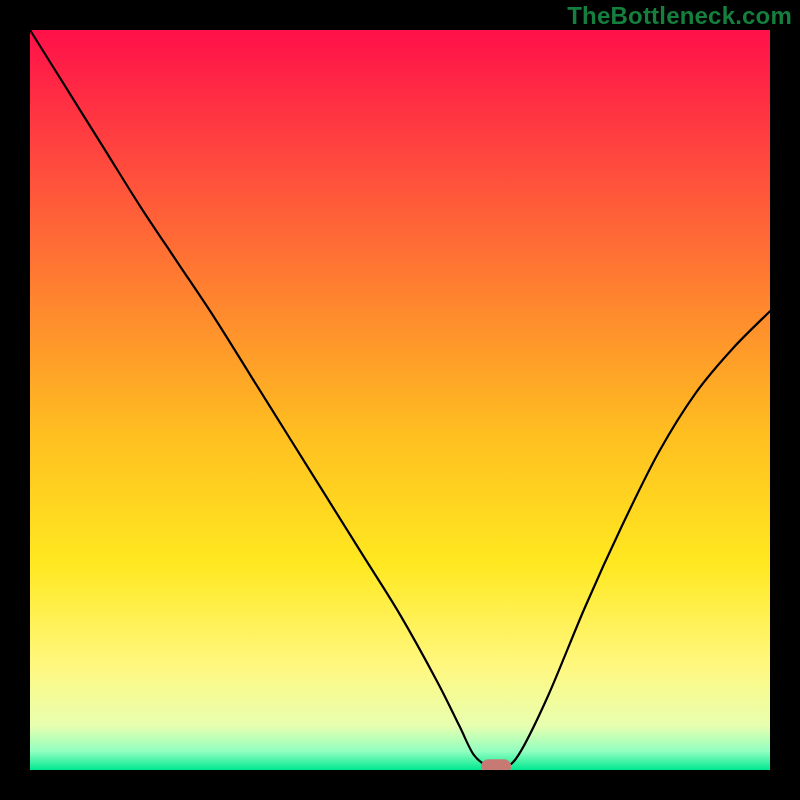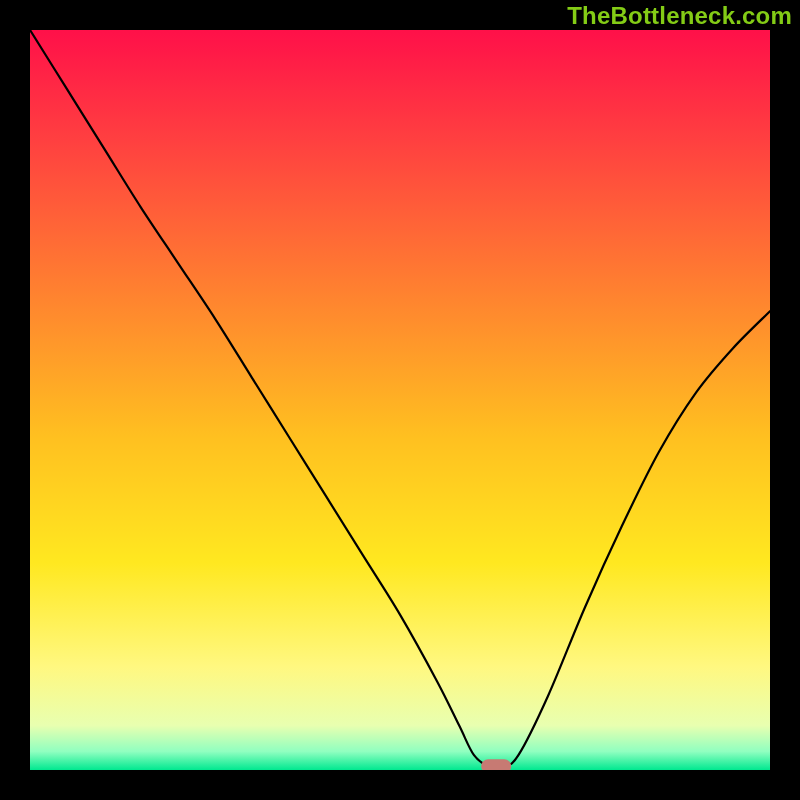--- a/index.html
+++ b/index.html
@@ -14,21 +14,21 @@
   .container {
     position: relative;
     width: 800px;
     height: 800px;
     background: #000;
   }
   .watermark {
     position: absolute;
     top: 2px;
     right: 8px;
-    color: #84cc16;
+    color: #15803d;
     font-size: 24px;
     font-weight: bold;
     z-index: 10;
     letter-spacing: 0.2px;
   }
   .plot-area {
     position: absolute;
     left: 30px;
     top: 30px;
     width: 740px;

